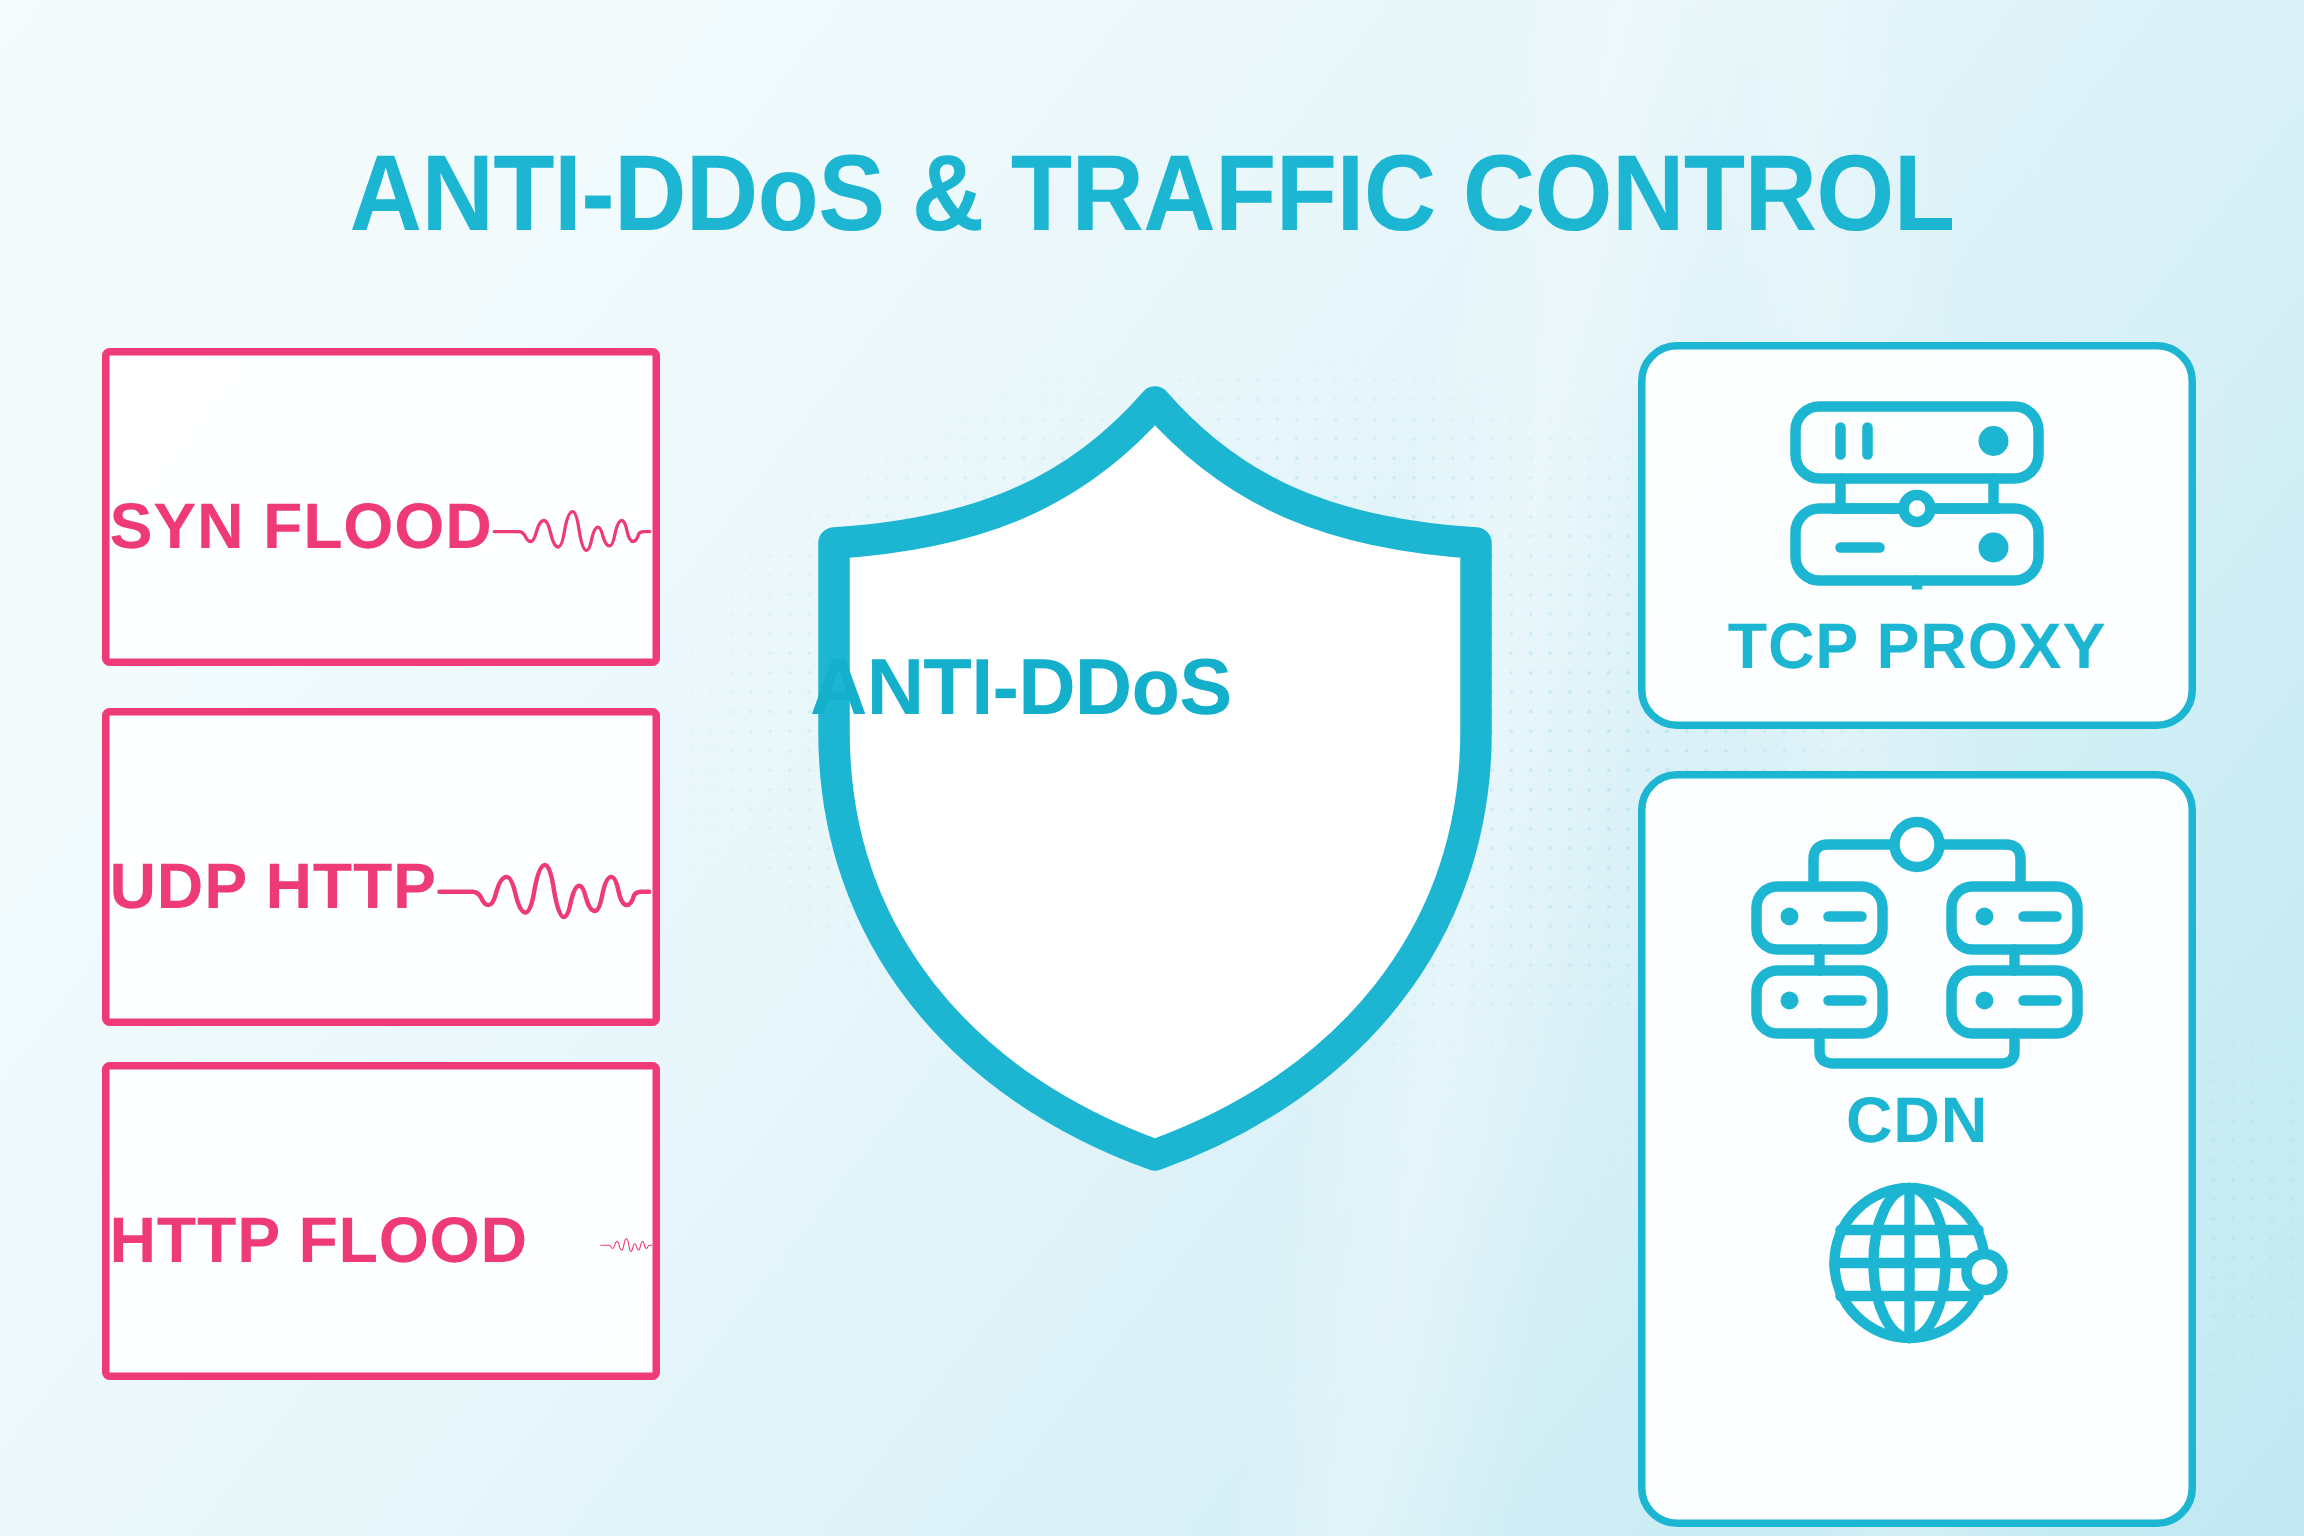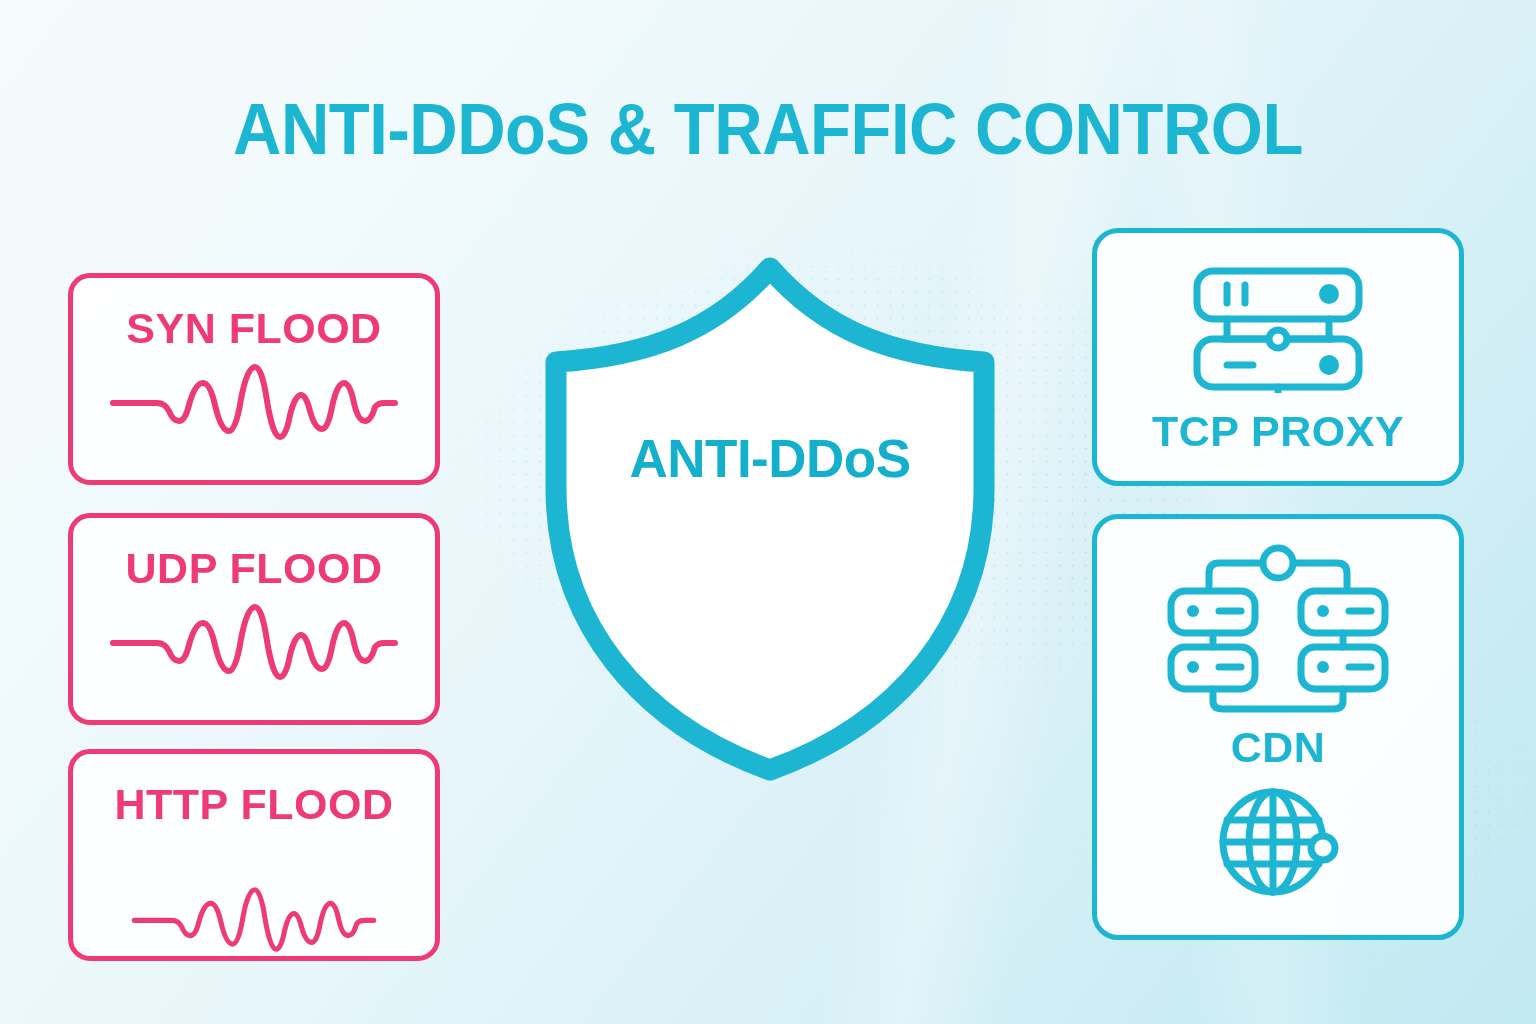--- a/index.html
+++ b/index.html
@@ -56,28 +56,27 @@
     font-family:"Liberation Sans", sans-serif;
     transform:scaleX(.93);
     white-space:nowrap;
   }
 
   
   .attack-card {
     position:absolute;
     left:68px; width:372px; height:212px;
     border:5px solid #ee3a77;
-    border-radius:22px;
+    border-radius:5px;
     background:rgba(255,255,255,.93);
     display:flex;
-    flex-direction:column;
+    flex-direction:row;
     align-items:center;
     justify-content:flex-start;
     padding-top:26px;
-    margin-top:41px;
   }
   .attack-card.c1 { top:232px; }
   .attack-card.c2 { top:472px; }
   .attack-card.c3 { top:708px;gap:48px; }
   .attack-label {
     font-size:43px;
     font-weight:bold;
     color:#ee3a77;
     letter-spacing:.5px;
     white-space:nowrap;
@@ -86,41 +85,41 @@
 
   
   #shield-wrap {
     position:absolute;
     left:540px; top:252px;
     width:460px; height:530px;
   }
   #shield-label {
     position:absolute;
     left:0; top:176px; width:460px;
-    text-align:center;
+    text-align:left;
     font-size:53px;
     font-weight:bold;
     color:#14afcb;
     letter-spacing:-0.5px;
     white-space:nowrap;
   }
 
   
   .def-card {
     position:absolute;
     left:1092px; width:372px;
     border:5px solid #1cb6d2;
     border-radius:26px;
     background:rgba(255,255,255,.93);
     display:flex;
     flex-direction:column;
     align-items:center;
   }
   #card-tcp { top:228px; height:258px; padding-top:32px;text-align:center; }
-  #card-cdn { top:514px; height:426px; padding-top:22px; }
+  #card-cdn { top:514px; height:504px; padding-top:22px; }
   .def-label {
     font-size:43px;
     font-weight:bold;
     color:#1cb6d2;
     letter-spacing:.5px;
     white-space:nowrap;
   }
   #tcp-label { margin-top:14px; }
   #cdn-label { margin-top:6px; }
   #globe-icon { margin-top:14px; }
@@ -141,21 +140,21 @@
       <path d="M4 44 L48 44 Q56 44 60 52 Q64 62 70 62 Q76 62 80 46
                Q86 24 94 24 Q101 24 106 46 Q112 72 120 72 Q127 72 132 40
                Q138 8 146 8 Q153 8 158 42 Q164 78 171 78 Q177 78 181 56
                Q186 36 192 36 Q197 36 201 52 Q206 70 213 70 Q219 70 223 48
                Q228 24 235 24 Q241 24 245 44 Q249 62 256 62 Q262 62 266 48
                Q269 44 275 44 L286 44" fill="none" stroke="#ee3a77" stroke-width="6" stroke-linecap="round" stroke-linejoin="round"></path>
     </svg>
   </div>
 
   <div class="attack-card c2">
-    <div class="attack-label">UDP FLOOD</div>
+    <div class="attack-label">UDP HTTP</div>
     <svg class="wave" width="290" height="86" viewBox="0 0 290 86">
       <path d="M4 44 L48 44 Q56 44 60 52 Q64 62 70 62 Q76 62 80 46
                Q86 24 94 24 Q101 24 106 46 Q112 72 120 72 Q127 72 132 40
                Q138 8 146 8 Q153 8 158 42 Q164 78 171 78 Q177 78 181 56
                Q186 36 192 36 Q197 36 201 52 Q206 70 213 70 Q219 70 223 48
                Q228 24 235 24 Q241 24 245 44 Q249 62 256 62 Q262 62 266 48
                Q269 44 275 44 L286 44" fill="none" stroke="#ee3a77" stroke-width="6" stroke-linecap="round" stroke-linejoin="round"></path>
     </svg>
   </div>
 

